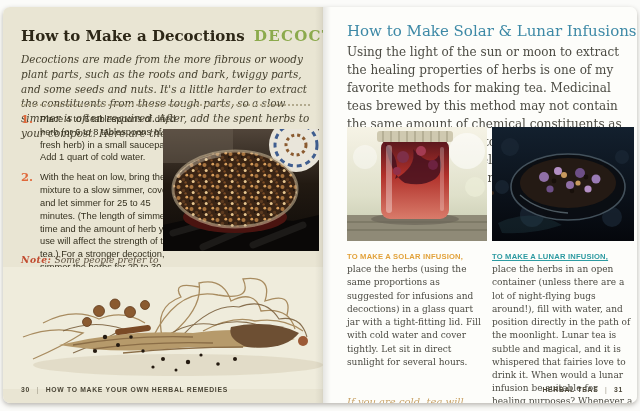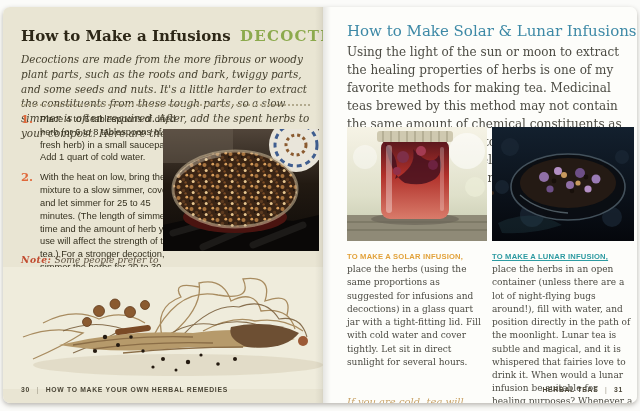--- a/index.html
+++ b/index.html
@@ -53,21 +53,21 @@
 </style>
 </head>
 <body>
 
 <div id="canvas">
   <div id="spread">
 
     <div id="left-page">
 
       <div class="lp-title">
-        <span>How to Make a Infusions</span>
+        <span>How to Make a Decoctions</span>
         <span class="hl">DECOCTION</span>
       </div>
 
       <div class="lp-intro">Decoctions are made from the more fibrous or woody plant parts, such as the roots and bark, twiggy parts, and some seeds and nuts. It's a little harder to extract the constituents from these tough parts, so a slow simmer is often required. After, add the spent herbs to your compost. Here are the basic steps.</div>
 
       <div class="lp-dots"></div>
 
       <div class="lp-steps">
         <div class="step">
           <div class="step-num">1.</div>

